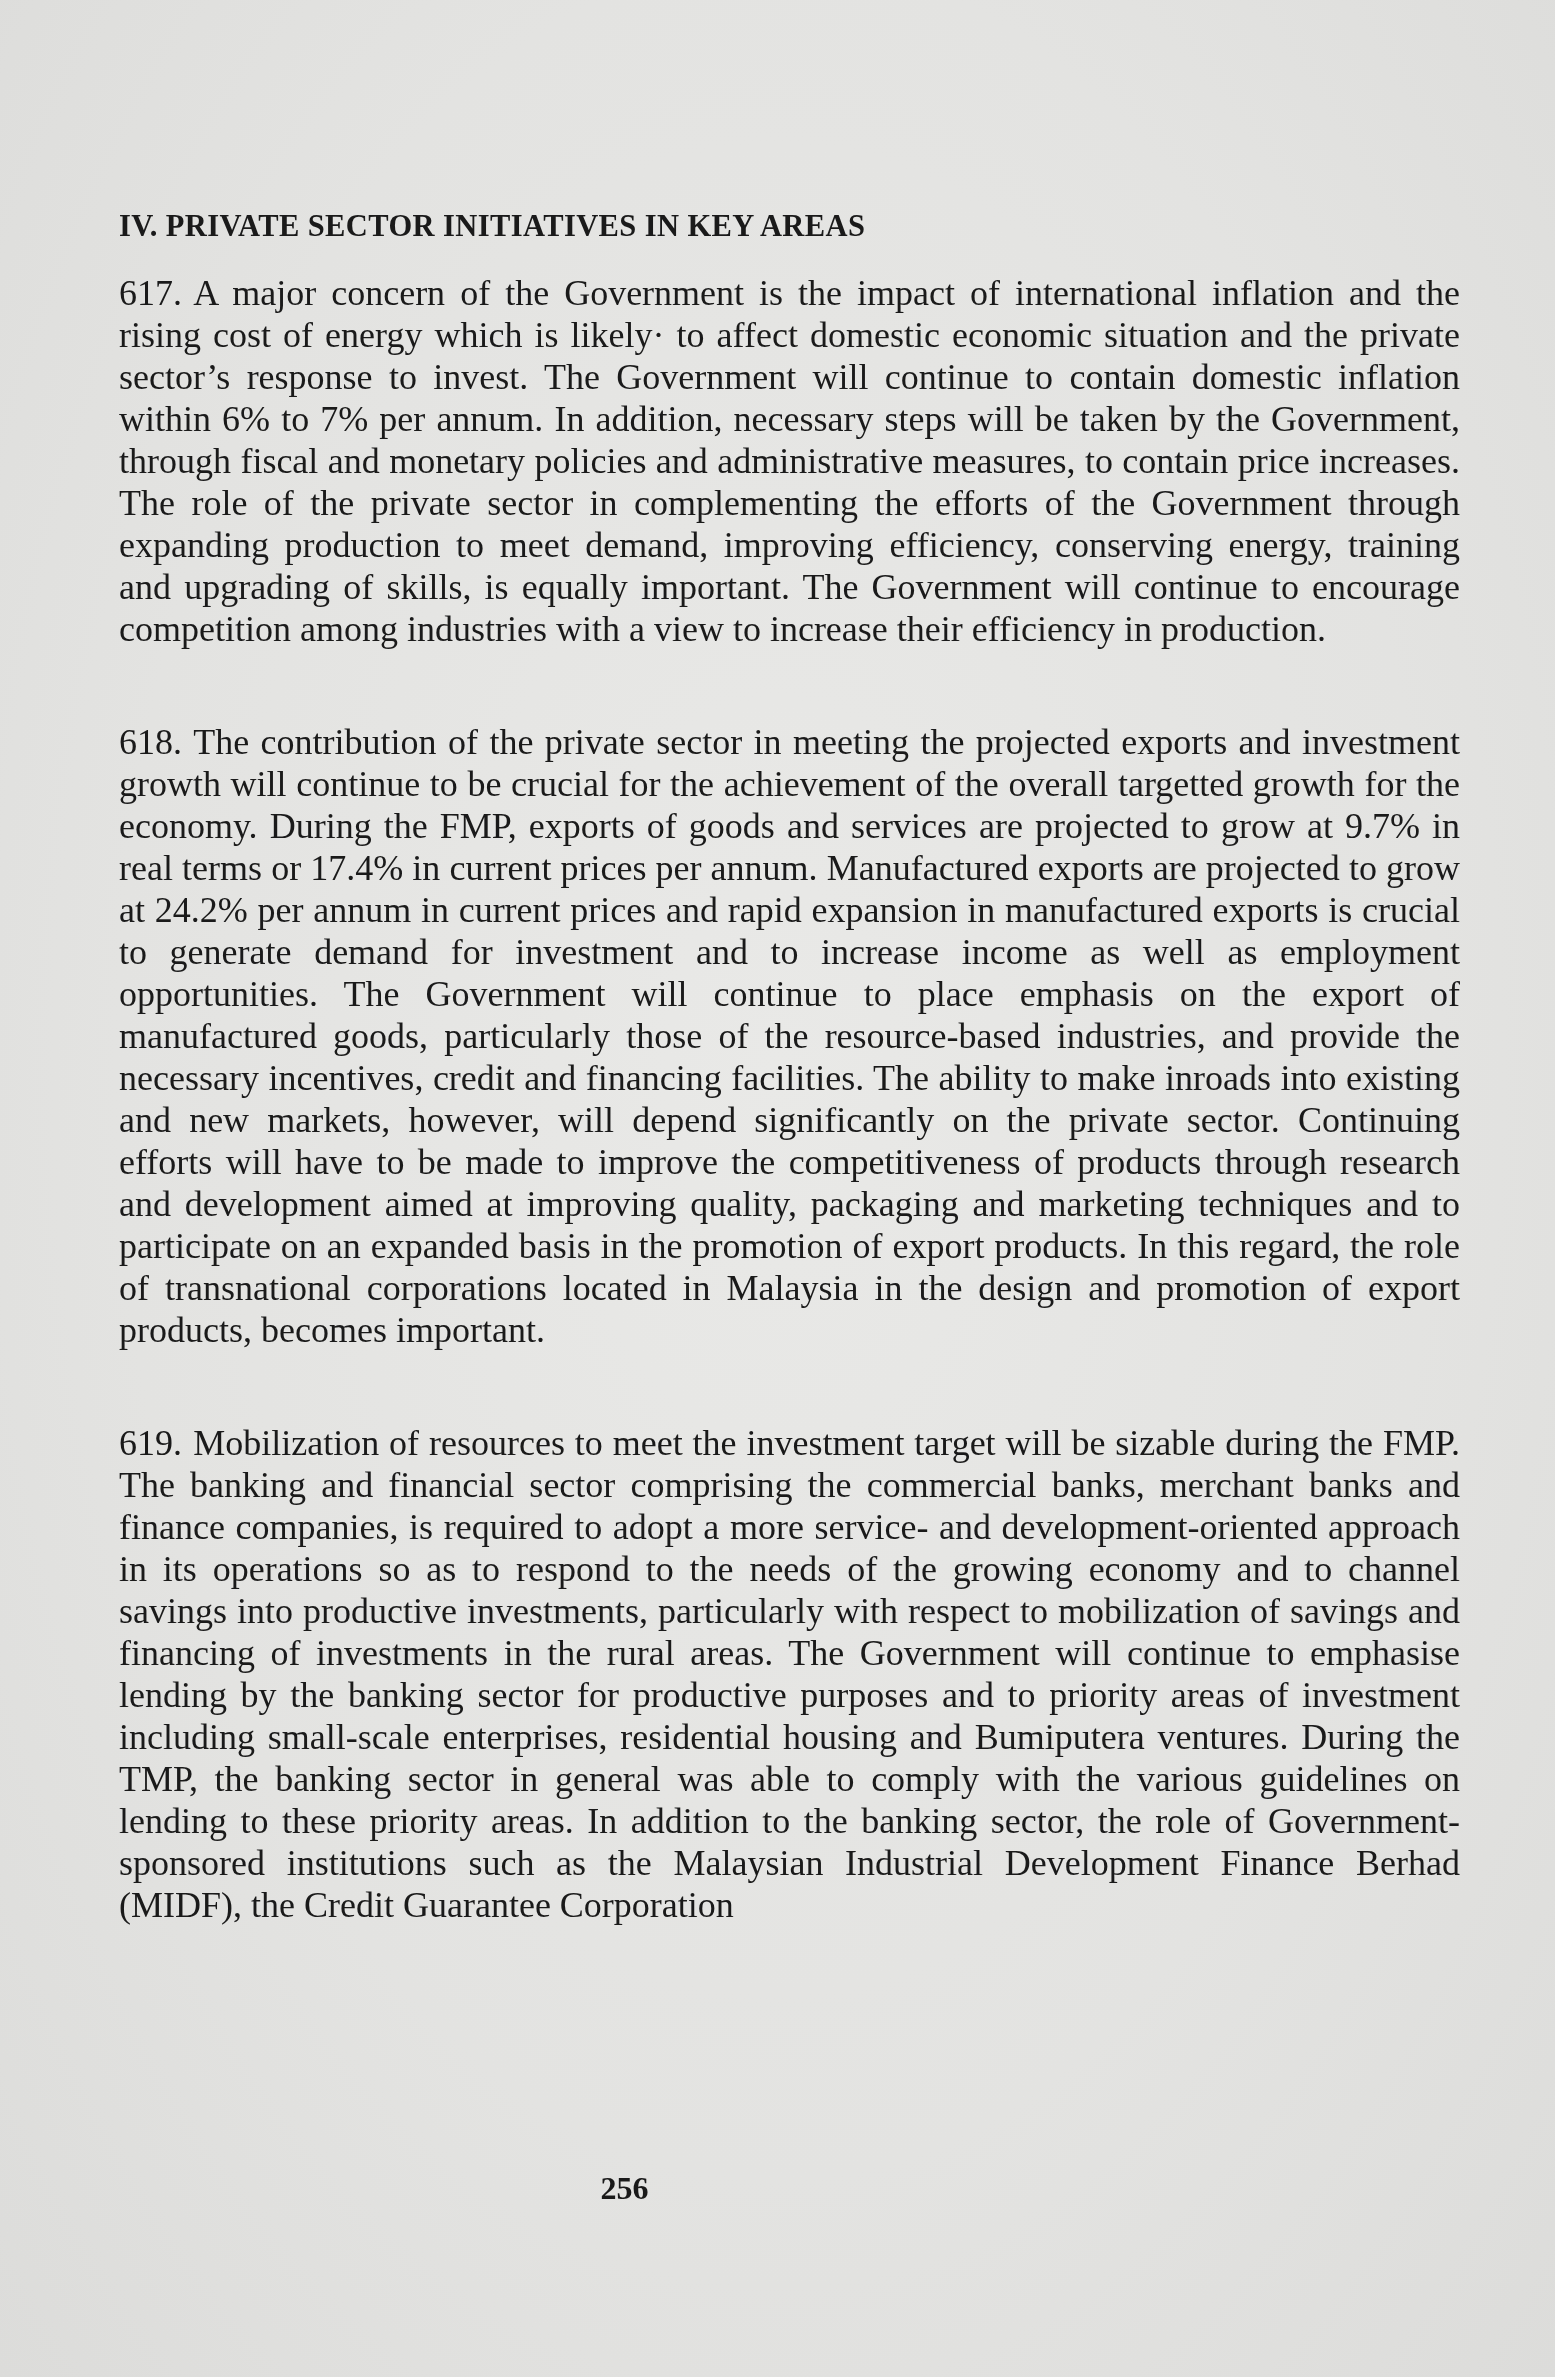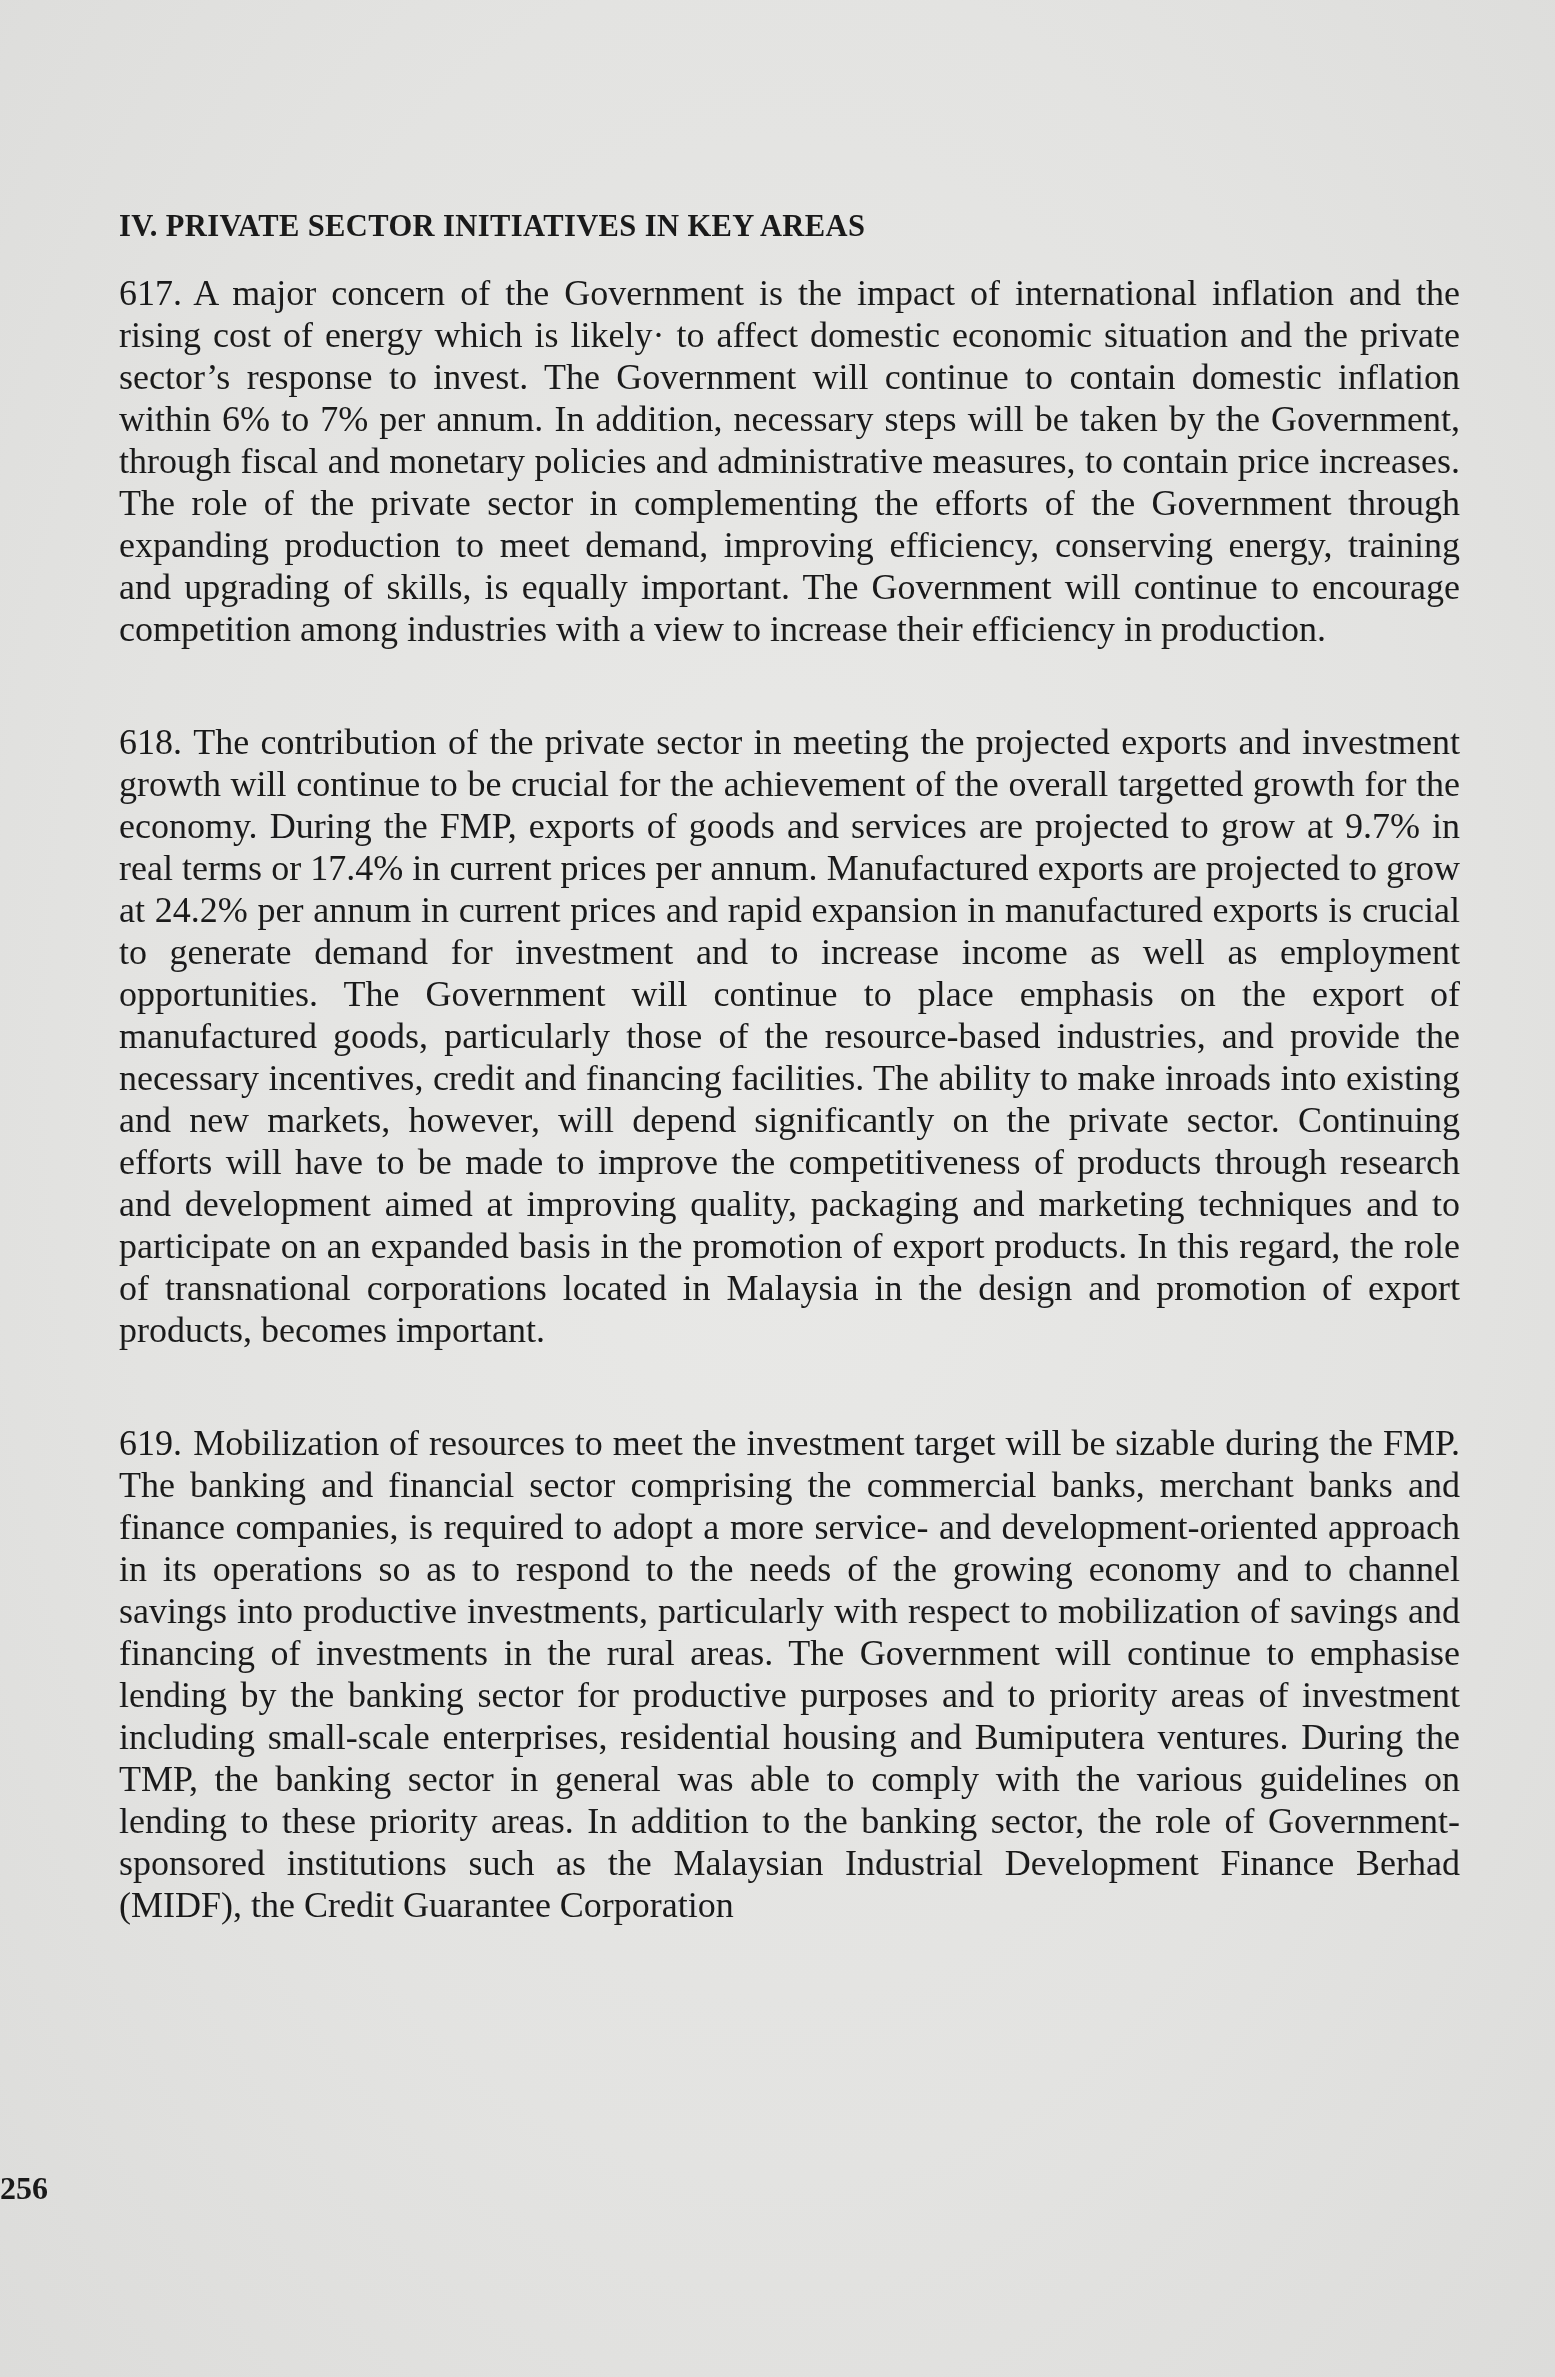--- a/index.html
+++ b/index.html
@@ -44,20 +44,21 @@
       hyphens: manual;
     }
     .para .num {
       margin-right: 11.2px;
     }
     .page-number {
       position: absolute;
       left: 0;
       width: 1281px;
       top: 2170px;
+      text-align: center;
       font-size: 32px;
       font-weight: bold;
       padding-right: 32px;
       box-sizing: border-box;
     }
   </style>
 </head>
 <body>
 
 <div class="page">

